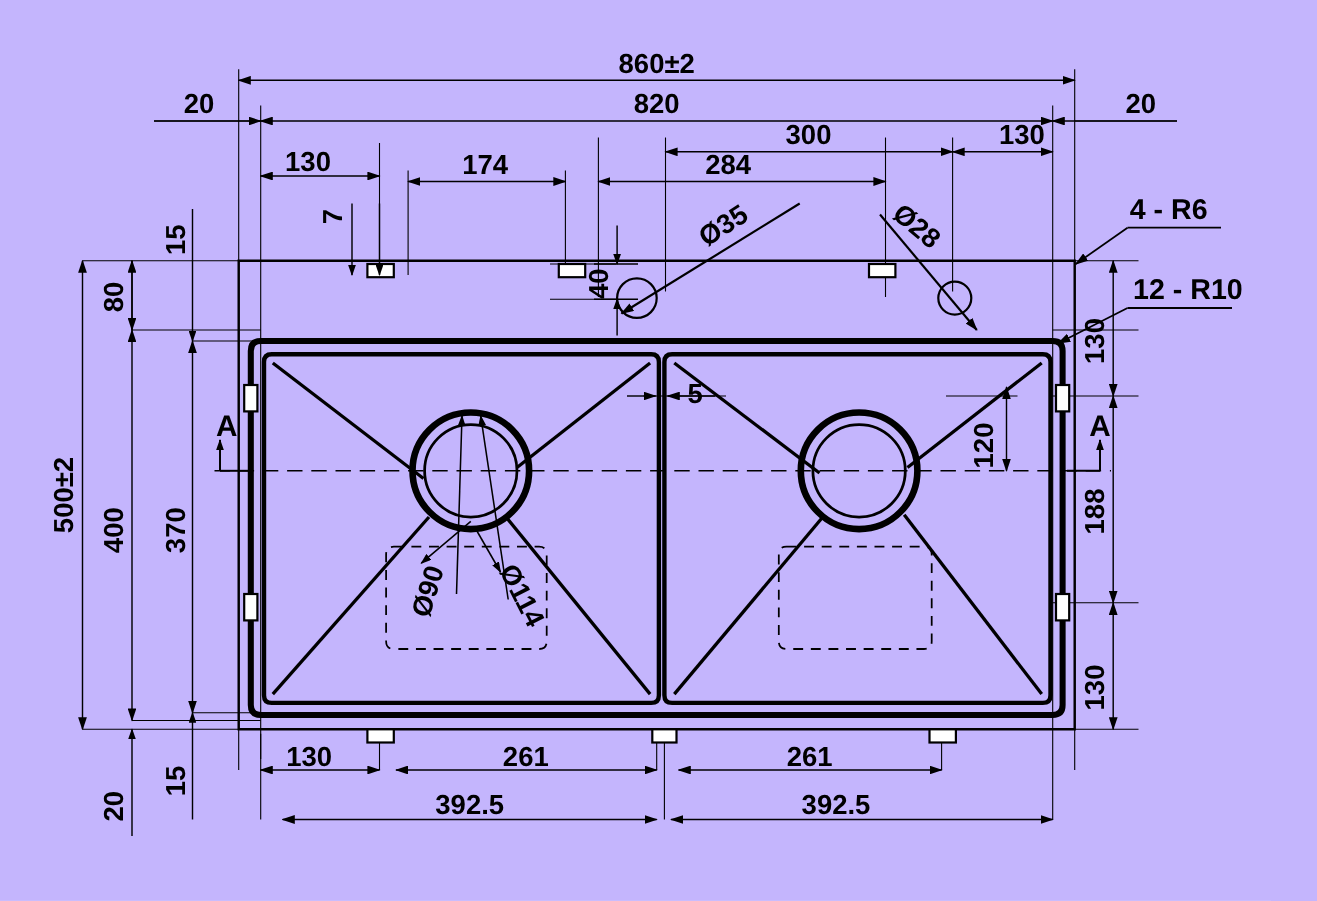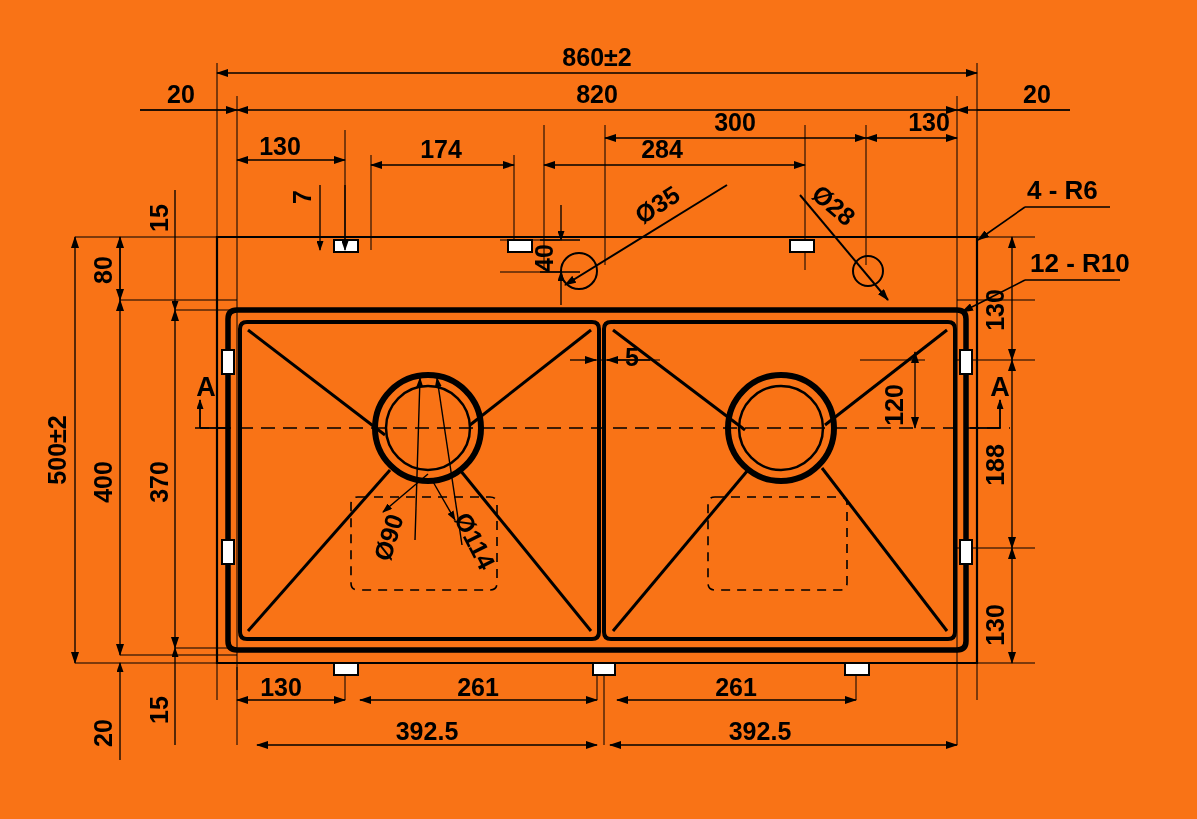--- a/index.html
+++ b/index.html
@@ -1,17 +1,17 @@
 <!DOCTYPE html>
 <html><head>
 <meta charset="utf-8">
 <style>
   html,body{margin:0;padding:0;background:#ffffff;}
   body{width:1197px;height:819px;overflow:hidden;font-family:"Liberation Sans",sans-serif;}
-  #stage{position:relative;width:1197px;height:819px;background:#f97316;}
+  #stage{position:relative;width:1197px;height:819px;background:#c4b5fd;}
   svg{display:block;}
   .dimtxt{font-family:"Liberation Sans",sans-serif;font-weight:bold;font-size:25px;fill:#000;}
   .noteTxt{font-family:"Liberation Sans",sans-serif;font-weight:bold;font-size:26px;fill:#000;}
   .secTxt{font-family:"Liberation Sans",sans-serif;font-weight:bold;font-size:27px;fill:#000;}
 </style>
 </head>
 <body>
 
 <div id="stage">
 

